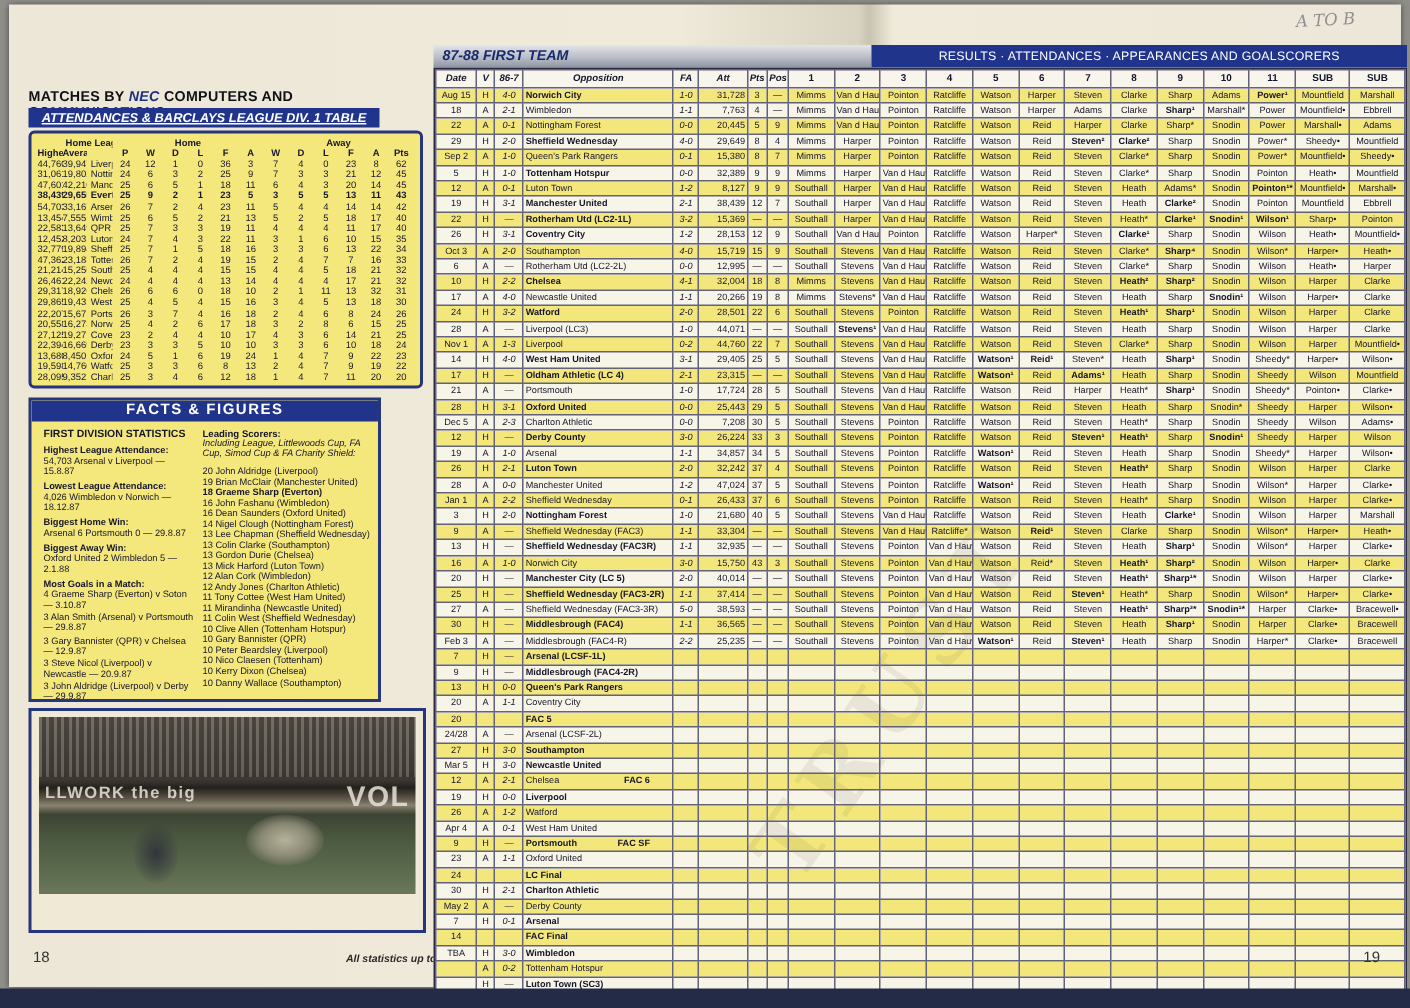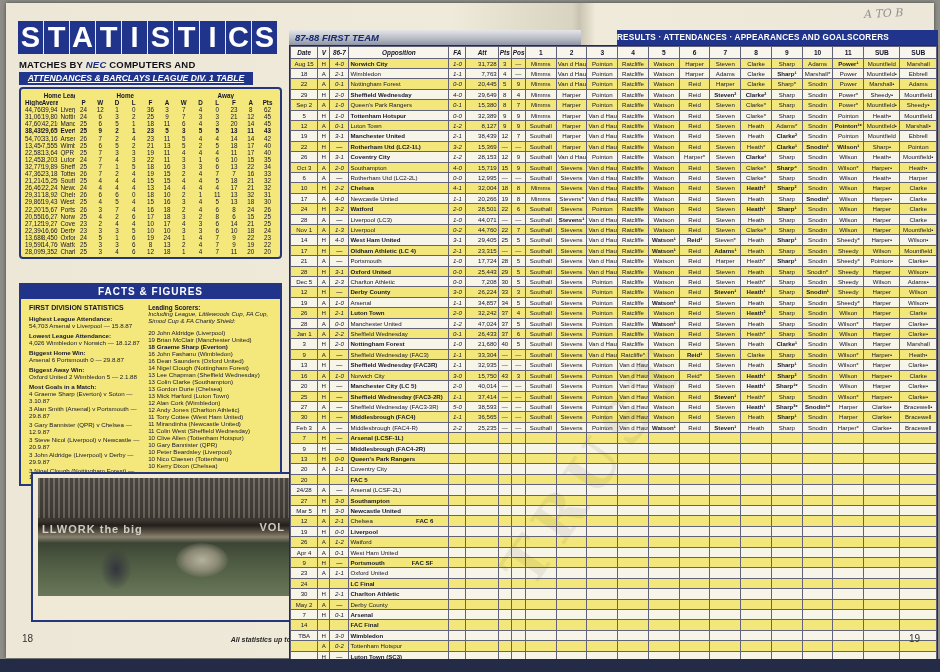--- a/index.html
+++ b/index.html
@@ -23,64 +23,64 @@
   .att-box { position:absolute; left:13px; top:84px; width:263px; height:172px; background:#f4e87d;
     border:2px solid #26367c; border-radius:4px; padding:3px 4px; }
   .att-box table { border-collapse:collapse; width:100%; table-layout:fixed; }
   .att-box td { font-size:6.3px; line-height:7.1px; white-space:nowrap; overflow:hidden; }
   .att-box .hdr td { font-weight:bold; }
   .att-box .att { text-align:right; padding-right:4px; }
   .att-box .team { text-align:left; padding-left:2px; }
   .att-box .num { text-align:center; }
   .att-box tr.bold td { font-weight:bold; }
 
-  .ff-box { position:absolute; left:13px; top:280px; width:263px; height:203px; background:#f4e87d;
+  .ff-box { position:absolute; left:13px; top:262px; width:235px; height:203px; background:#f4e87d;
     border:2px solid #26367c; border-radius:0; overflow:hidden; }
   .ff-head { height:14px; background:#20348c; color:#fff; font-weight:bold; font-size:10px;
     line-height:14px; text-align:center; letter-spacing:1px; }
   .ff-body { display:flex; padding:5px 6px 0 8px; }
   .ff-left { width:47%; }
   .ff-right { width:53%; padding-left:4px; }
   .ff-sub { font-size:7px; font-weight:bold; margin-bottom:4px; }
   .ff-stat { margin-bottom:3px; }
   .ff-stat .lb { font-size:6.2px; font-weight:bold; line-height:7px; }
   .ff-stat .vl { font-size:6.2px; line-height:7px; }
   .mg-title { font-size:6.2px; font-weight:bold; margin:2px 0 1px; }
   .mg-item { font-size:6.2px; line-height:6.9px; margin-bottom:1.5px; }
   .sc-title { font-size:6.4px; font-weight:bold; }
   .sc-note { font-size:6.2px; font-style:italic; line-height:6.8px; margin-bottom:4px; }
   .sc-item { font-size:6.2px; line-height:7.05px; white-space:nowrap; }
   .sc-item.bold { font-weight:bold; }
 
   .photo-box { position:absolute; left:13px; top:469px; width:265px; height:150px; background:#efe9d5;
-    border:2px solid #26367c; padding:4px 5px;margin-left:12px; }
+    border:2px solid #26367c; padding:4px 5px; }
   .photo { position:relative; width:100%; height:118px; overflow:hidden;
     background:linear-gradient(180deg,#57514a 0%,#45403a 30%,#3a352f 36%,#23201c 40%,#5d5648 46%,#8a8270 50%,#3c4434 55%,#4d5a42 70%,#5d6b4e 88%,#6a775a 100%); }
   .photo .board { position:absolute; left:4px; top:38%; width:100%; color:#e8e4da; font-weight:bold;
     font-size:11px; letter-spacing:1px; opacity:.85; font-family:"Liberation Sans",sans-serif; }
-  .photo .board .v { position:absolute; right:8px; top:-2px; font-size:11px; }
+  .photo .board .v { position:absolute; right:8px; top:-2px; font-size:19px; }
   .photo .blob1 { position:absolute; left:55%; top:55%; width:52px; height:34px; border-radius:50%;
     background:radial-gradient(ellipse at center,#cfc9b2 0%,#9a9480 45%,transparent 75%); opacity:.8; }
   .photo .blob2 { position:absolute; left:25%; top:60%; width:30px; height:40px; border-radius:50%;
     background:radial-gradient(ellipse at center,#32343c 0%,transparent 75%); }
   .photo .crowd { position:absolute; left:0; top:0; width:100%; height:34%;
     background:repeating-linear-gradient(90deg,rgba(200,195,180,.25) 0 2px,rgba(40,38,34,.3) 2px 5px); }
   .photo-caption { margin-top:4px; font-family:"DejaVu Serif",serif; font-style:italic; font-weight:bold;
     font-size:8.4px; color:#24241f; text-align:left; }
   .pg-left { position:absolute; left:16px; top:630px; font-size:10px; color:#333; }
   .foot-note { position:absolute; left:120px; top:633px; width:420px; text-align:center;
     font-size:7px; font-style:italic; font-weight:bold; color:#2a2a2a; }
   .pg-right { position:absolute; right:14px; top:630px; font-size:10px; color:#333; }
 
   
-  .rt-head { position:absolute; left:283px; top:27px; width:649px; height:15px; display:flex;gap:36px; }
+  .rt-head { position:absolute; left:283px; top:27px; width:649px; height:15px; display:flex; }
   .rt-head .seg1 { width:292px; background:linear-gradient(180deg,#e3e5e9 0%,#b9bdc6 55%,#8f95a3 100%);
     color:#182a6e; font-weight:bold; font-style:italic; font-size:9.5px; line-height:15px; padding-left:6px; }
-  .rt-head .seg2 { flex:1; background:#20348c; color:#fff; font-weight:bold; font-size:8.2px;
-    line-height:15px; letter-spacing:.2px; }
+  .rt-head .seg2 { flex:1; background:#20348c; color:#fff; font-weight:normal; font-size:8.2px;
+    line-height:15px; text-align:center; letter-spacing:.2px; }
   .rt-wrap { position:absolute; left:283px; top:42px; width:649px; border:1.5px solid #2a2a40; background:#f6f3e6; }
   table.results { border-collapse:collapse; table-layout:fixed; width:100%; }
   table.results td, table.results th { border:0.7px solid #62627a; height:9.6px; line-height:9.4px;
     font-size:6.1px; white-space:nowrap; overflow:hidden; padding:0 1px; font-weight:normal; }
   table.results thead th { font-weight:bold; font-style:italic; background:#f7f5ec; color:#14142a; height:11.5px; font-size:6.4px; }
   table.results thead th.pn { font-style:normal; font-size:6.6px; }
   tr.y td { background:#f3e77b; }
   tr.w td { background:#f7f4e8; }
   td.c { text-align:center; }
   td.r { text-align:right; padding-right:2px; }
@@ -97,21 +97,20 @@
     font-family:"DejaVu Serif",serif; font-size:58px; letter-spacing:10px; color:rgba(110,100,75,.10);
     transform:rotate(-55deg); font-weight:bold; }
   .scribble { position:absolute; left:858px; top:4px; font-family:"DejaVu Serif",serif; font-style:italic;
     font-size:11px; color:rgba(70,70,90,.55); transform:rotate(-3deg); }
 </style>
 </head>
 <body>
 
 <div class="spread">
 
-  <div class="masthead"><span class="tile">S</span><span class="tile">T</span><span class="tile">A</span><span class="tile">T</span><span class="tile">I</span><span class="tile">S</span><span class="tile">T</span><span class="tile">I</span><span class="tile">C</span><span class="tile">S</span></div>
   <div class="supplied">
     <span>MATCHES BY </span><i>NEC</i><span> COMPUTERS AND COMMUNICATIONS</span>
   </div>
   <div class="att-bar">ATTENDANCES &amp; BARCLAYS LEAGUE DIV. 1 TABLE 1987-88</div>
 
   <div class="att-box">
     <table>
       <tbody id="league-body">
           <tr class="hdr">
             <td class="team"></td>

